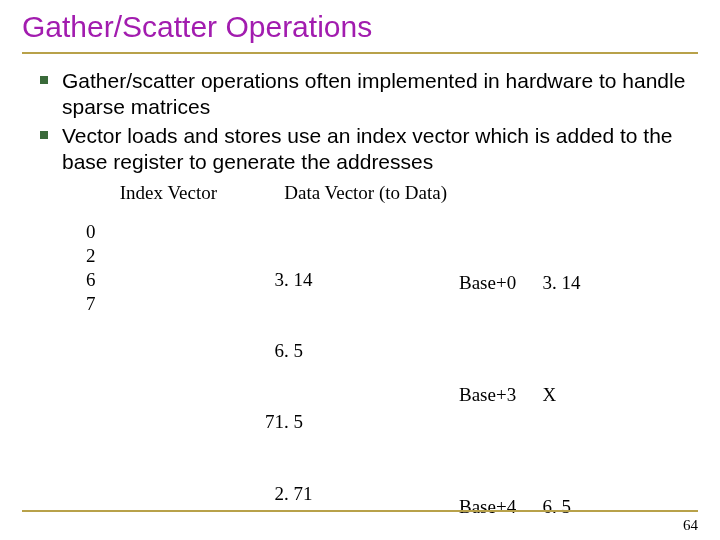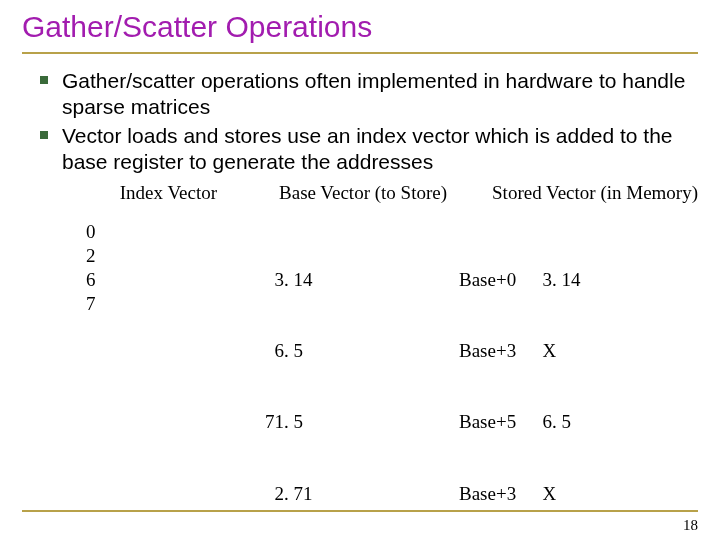--- a/index.html
+++ b/index.html
@@ -64,21 +64,21 @@
     margin-bottom: 16px;
     text-align: right;
   }
   .nums {
     font-size: 19px;
     line-height: 1.25;
   }
   .col1 .nums { padding-left: 40px; }
   .col2 .nums { padding-left: 48px; white-space: pre; }
   .col3 .nums { padding-left: 12px; white-space: pre; }
-  .col3 .nums .row { display: flex; }
+  .col3 .nums .row { display: flex; margin-top: 41px; }
   .col3 .nums .addr { width: 74px; }
   .bottom-rule {
     position: absolute;
     left: 22px;
     right: 22px;
     bottom: 28px;
     height: 2px;
     background: #b8a14a;
   }
   .pagenum {
@@ -114,40 +114,39 @@
       <div class="colhead">Index Vector</div>
       <div class="nums">
         <div>0</div>
         <div>2</div>
         <div>6</div>
         <div>7</div>
       </div>
     </div>
 
     <div class="col col2">
-      <div class="colhead">Base Vector (to Store)</div>
+      <div class="colhead">Data Vector (to Data)</div>
       <div class="nums">
         <div>  3. 14</div>
         <div>  6. 5</div>
         <div>71. 5</div>
         <div>  2. 71</div>
       </div>
     </div>
 
     <div class="col col3">
-      <div class="colhead">Stored Vector (in Memory)</div>
       <div class="nums">
         <div class="row"><span class="addr">Base+0</span><span>  3. 14</span></div>
         <div class="row"><span class="addr">Base+3</span><span>  X</span></div>
-        <div class="row"><span class="addr">Base+5</span><span>  6. 5</span></div>
+        <div class="row"><span class="addr">Base+4</span><span>  6. 5</span></div>
         <div class="row"><span class="addr">Base+3</span><span>  X</span></div>
         
         
         
         
       </div>
     </div>
 
   </div>
 
   <div class="bottom-rule"></div>
-  <div class="pagenum">18</div>
+  <div class="pagenum">64</div>
 </div>
 
 </body></html>

